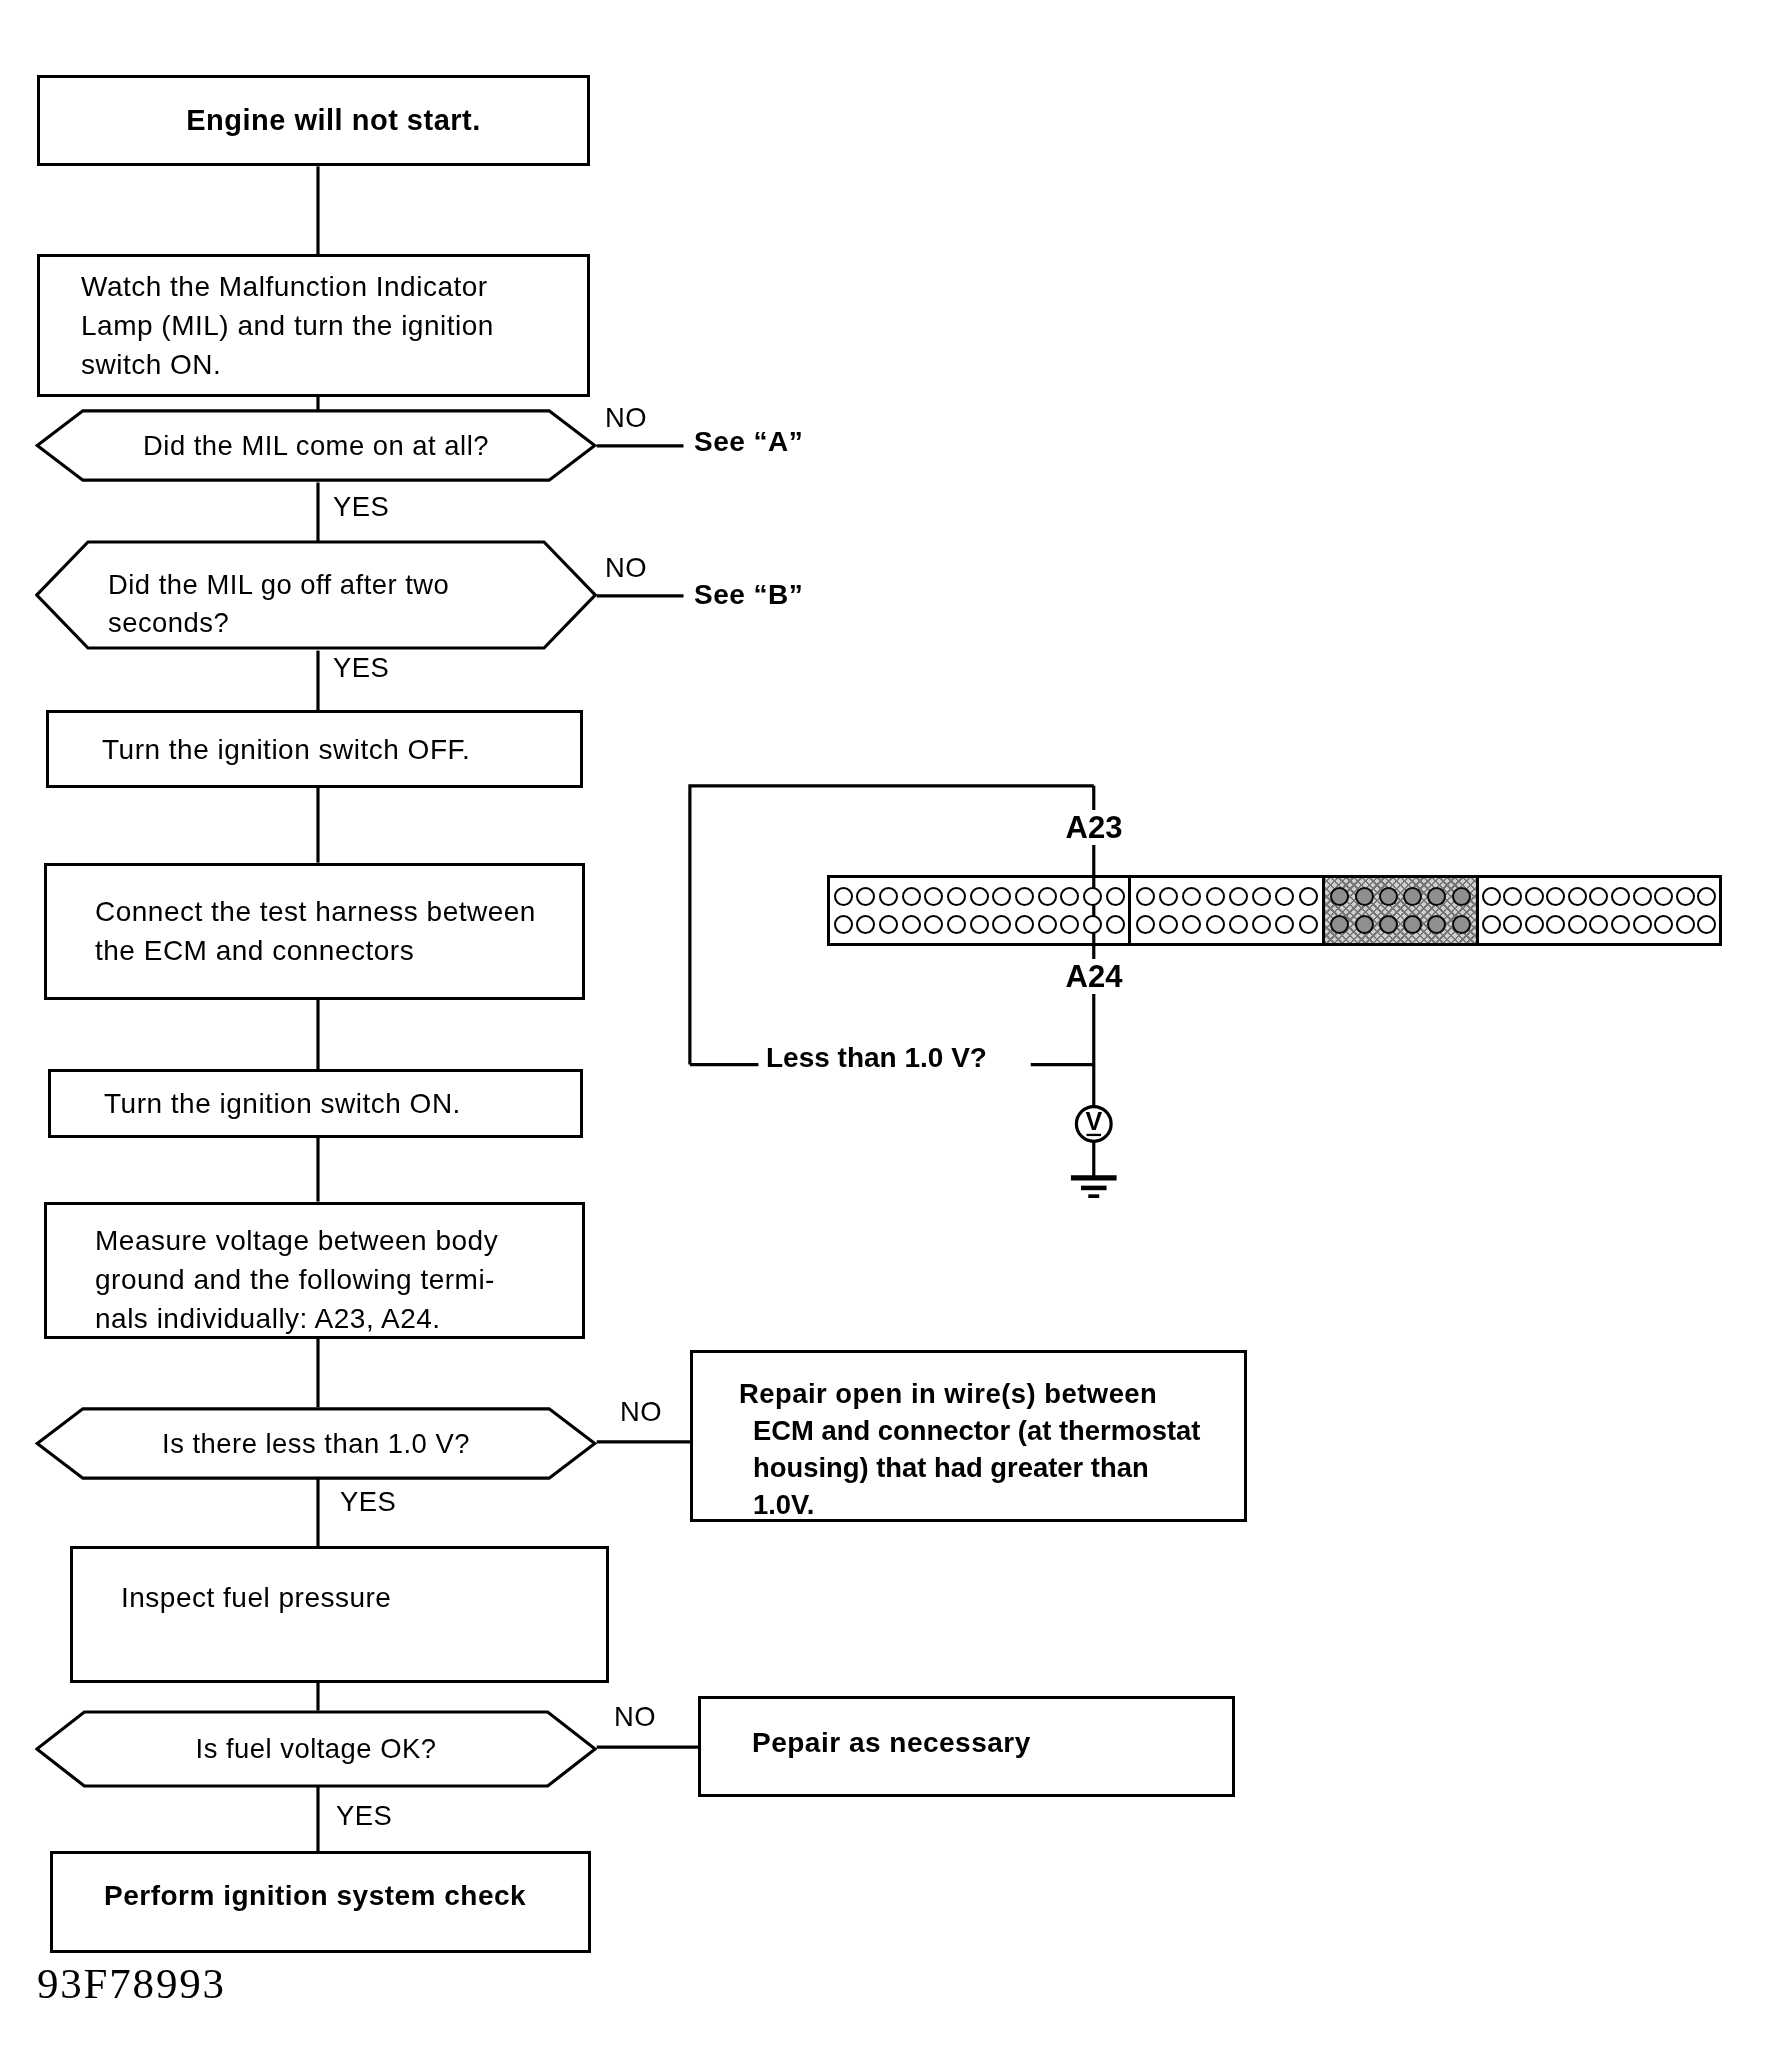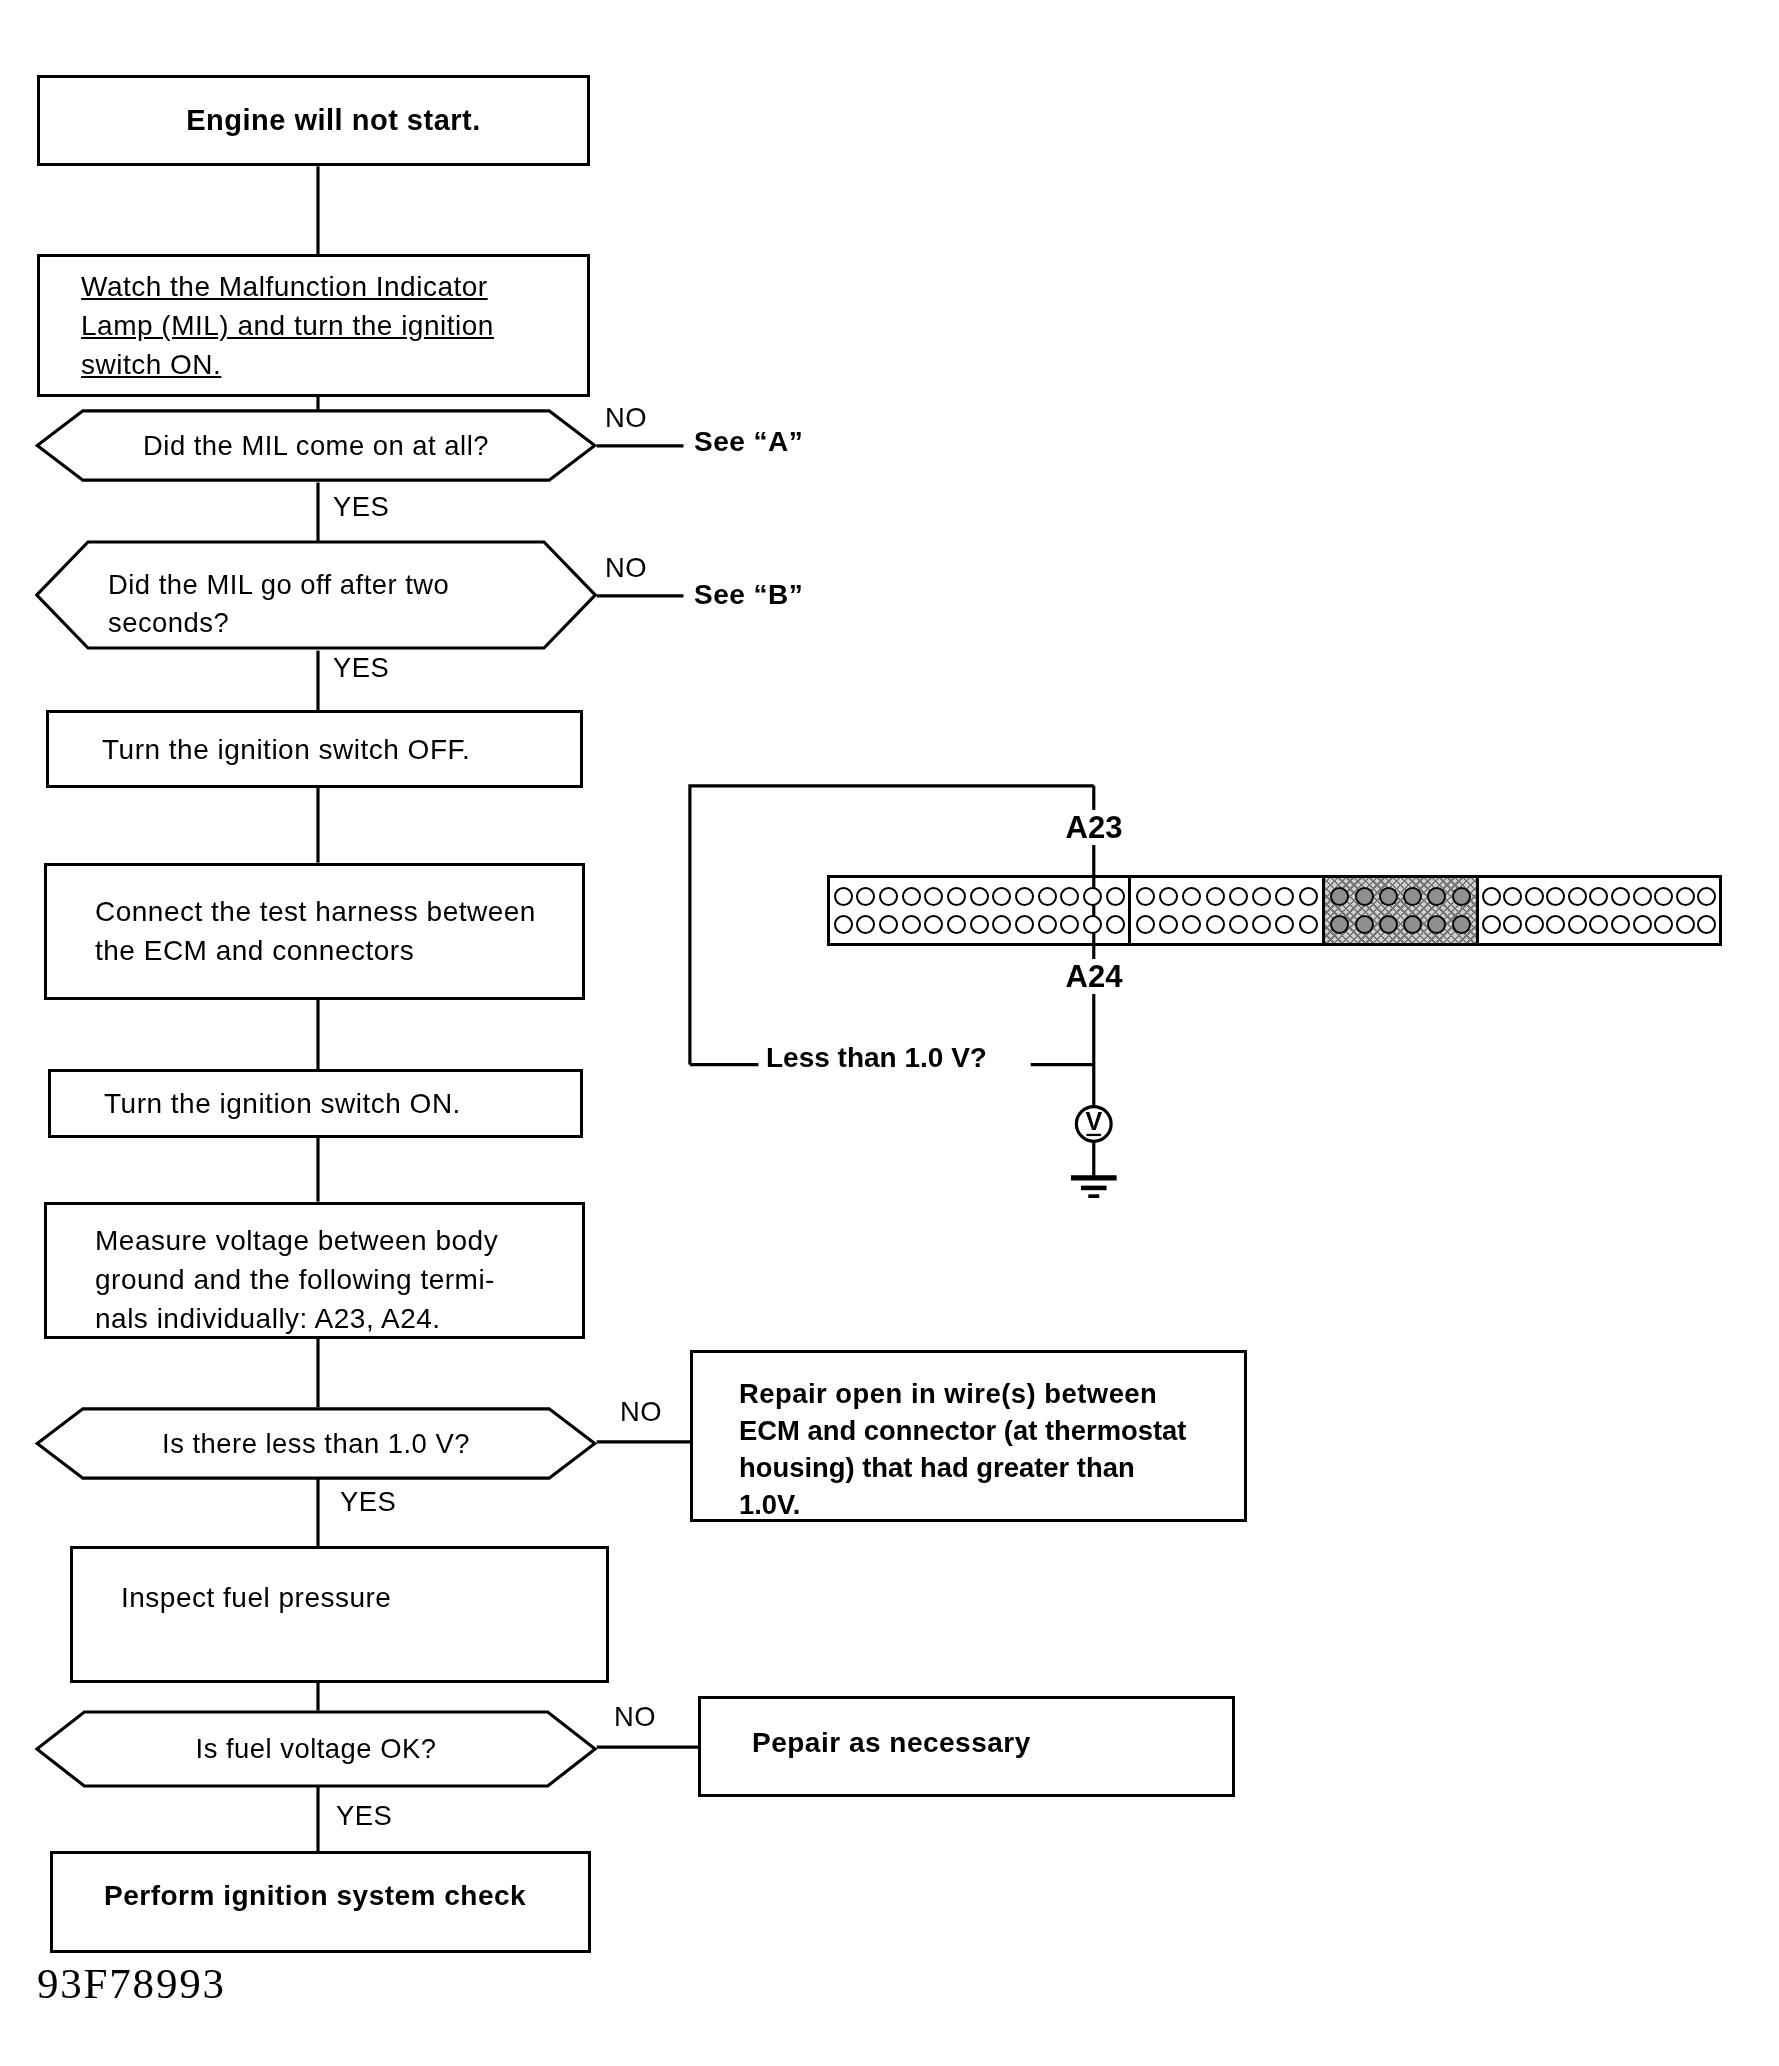--- a/index.html
+++ b/index.html
@@ -100,21 +100,21 @@
       <line x1="1172" y1="1289" x2="1222" y2="1289" stroke-width="6"></line>
       <line x1="1183" y1="1300" x2="1211" y2="1300" stroke-width="5"></line>
       <line x1="1191" y1="1309" x2="1203" y2="1309" stroke-width="4"></line>
     </g>
   </svg>
 
   <div class="node box hcenter bold box-text" style="left:37px;top:75px;width:553px;height:91px;font-size:29px;">
     <span>Engine will not start.</span>
   </div>
 
-  <div class="node box vcenter" style="left:37px;top:254px;width:553px;height:143px;padding-left:41px;text-decoration:underline;">
+  <div class="node box vcenter" style="left:37px;top:254px;width:553px;height:143px;padding-left:41px;">
     <span class="box-text">Watch the Malfunction Indicator
 Lamp (MIL) and turn the ignition
 switch ON.</span>
   </div>
 
   <div class="hex-wrap" style="left:35px;top:409px;width:562px;height:73px;">
     <svg class="hex-svg" width="562" height="73" viewBox="0 0 615 80">
       <polygon points="52,2 563,2 613,40 563,78 52,78 2,40" fill="#fff" stroke="#000" stroke-width="3.5"></polygon>
     </svg>
     <div class="hex-label centered">Did the MIL come on at all?</div>
@@ -157,21 +157,21 @@
     <svg class="hex-svg" width="562" height="73" viewBox="0 0 615 80">
       <polygon points="52,2 563,2 613,40 563,78 52,78 2,40" fill="#fff" stroke="#000" stroke-width="3.5"></polygon>
     </svg>
     <div class="hex-label centered">Is there less than 1.0 V?</div>
   </div>
   <div class="lbl" style="left:620px;top:1396px;">NO</div>
   <div class="lbl" style="left:340px;top:1486px;">YES</div>
 
   <div class="node box" style="left:690px;top:1350px;width:557px;height:172px;padding:22px 0 0 46px;">
     <div class="box-text bold" style="font-size:27.4px;line-height:37px;">Repair open in wire(s) between</div>
-    <div class="box-text bold" style="font-size:27.4px;line-height:37px;letter-spacing:0;">ECM and connector (at thermostat
+    <div class="box-text bold" style="font-size:27.4px;line-height:37px;letter-spacing:0;margin-left:14px;">ECM and connector (at thermostat
 housing) that had greater than
 1.0V.</div>
   </div>
 
   <div class="node box" style="left:46px;top:1546px;width:539px;height:137px;padding:29px 0 0 48px;margin-left:24px;">
     <span class="box-text">Inspect fuel pressure</span>
   </div>
 
   <div class="hex-wrap" style="left:35px;top:1710px;width:562px;height:78px;">
     <svg class="hex-svg" width="562" height="78" viewBox="0 0 615 85">

